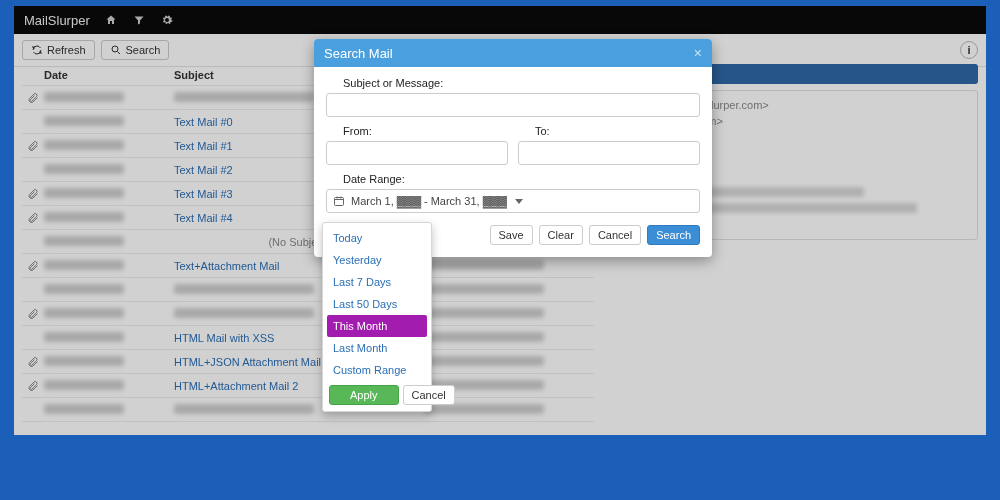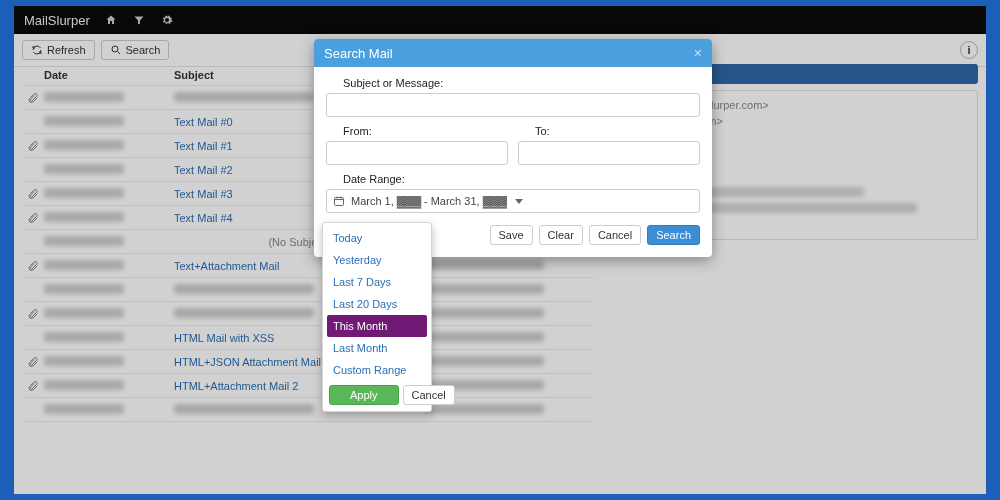--- a/index.html
+++ b/index.html
@@ -1,17 +1,17 @@
 <!DOCTYPE html>
 <html><head>
 <meta charset="utf-8">
 <style>
   * { box-sizing: border-box; margin: 0; padding: 0; font-family: "Helvetica Neue", Helvetica, Arial, sans-serif; }
   body { background: #1b5fb8; width: 1000px; height: 500px; overflow: hidden; position: relative; }
-  .frame { position: absolute; left: 14px; top: 6px; width: 972px; height: 488px; background: #fff; overflow: hidden; }
+  .frame { position: absolute; left: 14px; top: 6px; width: 972px; height: 429px; background: #fff; overflow: hidden; }
   .scrim { position: absolute; inset: 0; background: rgba(0,0,0,0.18); z-index: 5; pointer-events: none; }
   .navbar { background: #0a0a0a; height: 28px; display: flex; align-items: center; padding: 0 10px; gap: 14px; color: #d0d0d0; font-size: 12px; }
   .navbar .brand { color: #f3f3f3; font-weight: 500; font-size: 13px; }
   .navbar .nav-icon { width: 14px; height: 14px; display: inline-flex; align-items: center; justify-content: center; color: #cfcfcf; }
   .toolbar { display: flex; align-items: center; gap: 6px; padding: 6px 8px; border-bottom: 1px solid #e3e3e3; }
   .btn { border: 1px solid #ccc; background: #fff; border-radius: 3px; padding: 3px 8px; font-size: 11px; color: #333; display: inline-flex; align-items: center; gap: 4px; cursor: pointer; }
   .btn.primary { background: #3b8dd6; border-color: #2f7cc3; color: #fff; }
   .btn.success { background: #58b858; border-color: #46a246; color: #fff; }
   .toolbar .info { margin-left: auto; width: 18px; height: 18px; border-radius: 9px; background: #fff; border:1px solid #bbb; color:#333; display:flex; align-items:center; justify-content:center; font-size:11px; font-weight:bold; }
   .content { display: flex; position: absolute; top: 58px; left: 0; right: 0; bottom: 0; }
@@ -37,21 +37,21 @@
   .form-input { width: 100%; border: 1px solid #ccc; border-radius: 3px; height: 24px; padding: 0 6px; font-size: 11px; }
   .form-row { display: flex; gap: 10px; margin-top: 8px; }
   .form-col { flex: 1; }
   .date-field { display:flex; align-items:center; gap:6px; border:1px solid #ccc; border-radius:3px; height:24px; padding:0 6px; font-size:11px; color:#444; cursor:pointer; margin-top:4px; }
   .caret-down { width:0; height:0; border-left:4px solid transparent; border-right:4px solid transparent; border-top:5px solid #666; margin-left:2px; }
   .modal-footer { padding: 8px 12px 12px; display: flex; justify-content: flex-end; gap: 6px; }
 
   
   .range-dropdown { position: absolute; left: 308px; top: 216px; width: 110px; background:#fff; border:1px solid #d6d6d6; border-radius:3px; box-shadow: 0 4px 10px rgba(0,0,0,.25); z-index: 20; padding:4px; }
   .range-item { font-size: 11px; color:#2a6fb5; padding:5px 6px; border-radius:2px; cursor:pointer; }
-  .range-item.active { background:#701a75; color:#fff; }
+  .range-item.active { background:#a21caf; color:#fff; }
   .range-actions { display:flex; gap:4px; padding:4px 2px 2px; }
   .small-icon { width:12px; height:12px; }
 </style>
 </head>
 <body>
 
 <div class="frame">
 
   <div class="navbar">
     <span class="brand">MailSlurper</span>
@@ -268,21 +268,21 @@
       <button class="btn">Cancel</button>
       <button class="btn primary">Search</button>
     </div>
   </div>
 
   <div class="range-dropdown">
     <div id="range-items">
         <div class="range-item">Today</div>
         <div class="range-item">Yesterday</div>
         <div class="range-item">Last 7 Days</div>
-        <div class="range-item">Last 20 Days</div>
+        <div class="range-item">Last 50 Days</div>
         <div class="range-item active">This Month</div>
         <div class="range-item">Last Month</div>
         <div class="range-item">Custom Range</div>
       </div>
     <div class="range-actions">
       <button class="btn success" style="padding:3px 20px">Apply</button>
       <button class="btn" style="padding:3px 8px">Cancel</button>
     </div>
   </div>
 </div>

